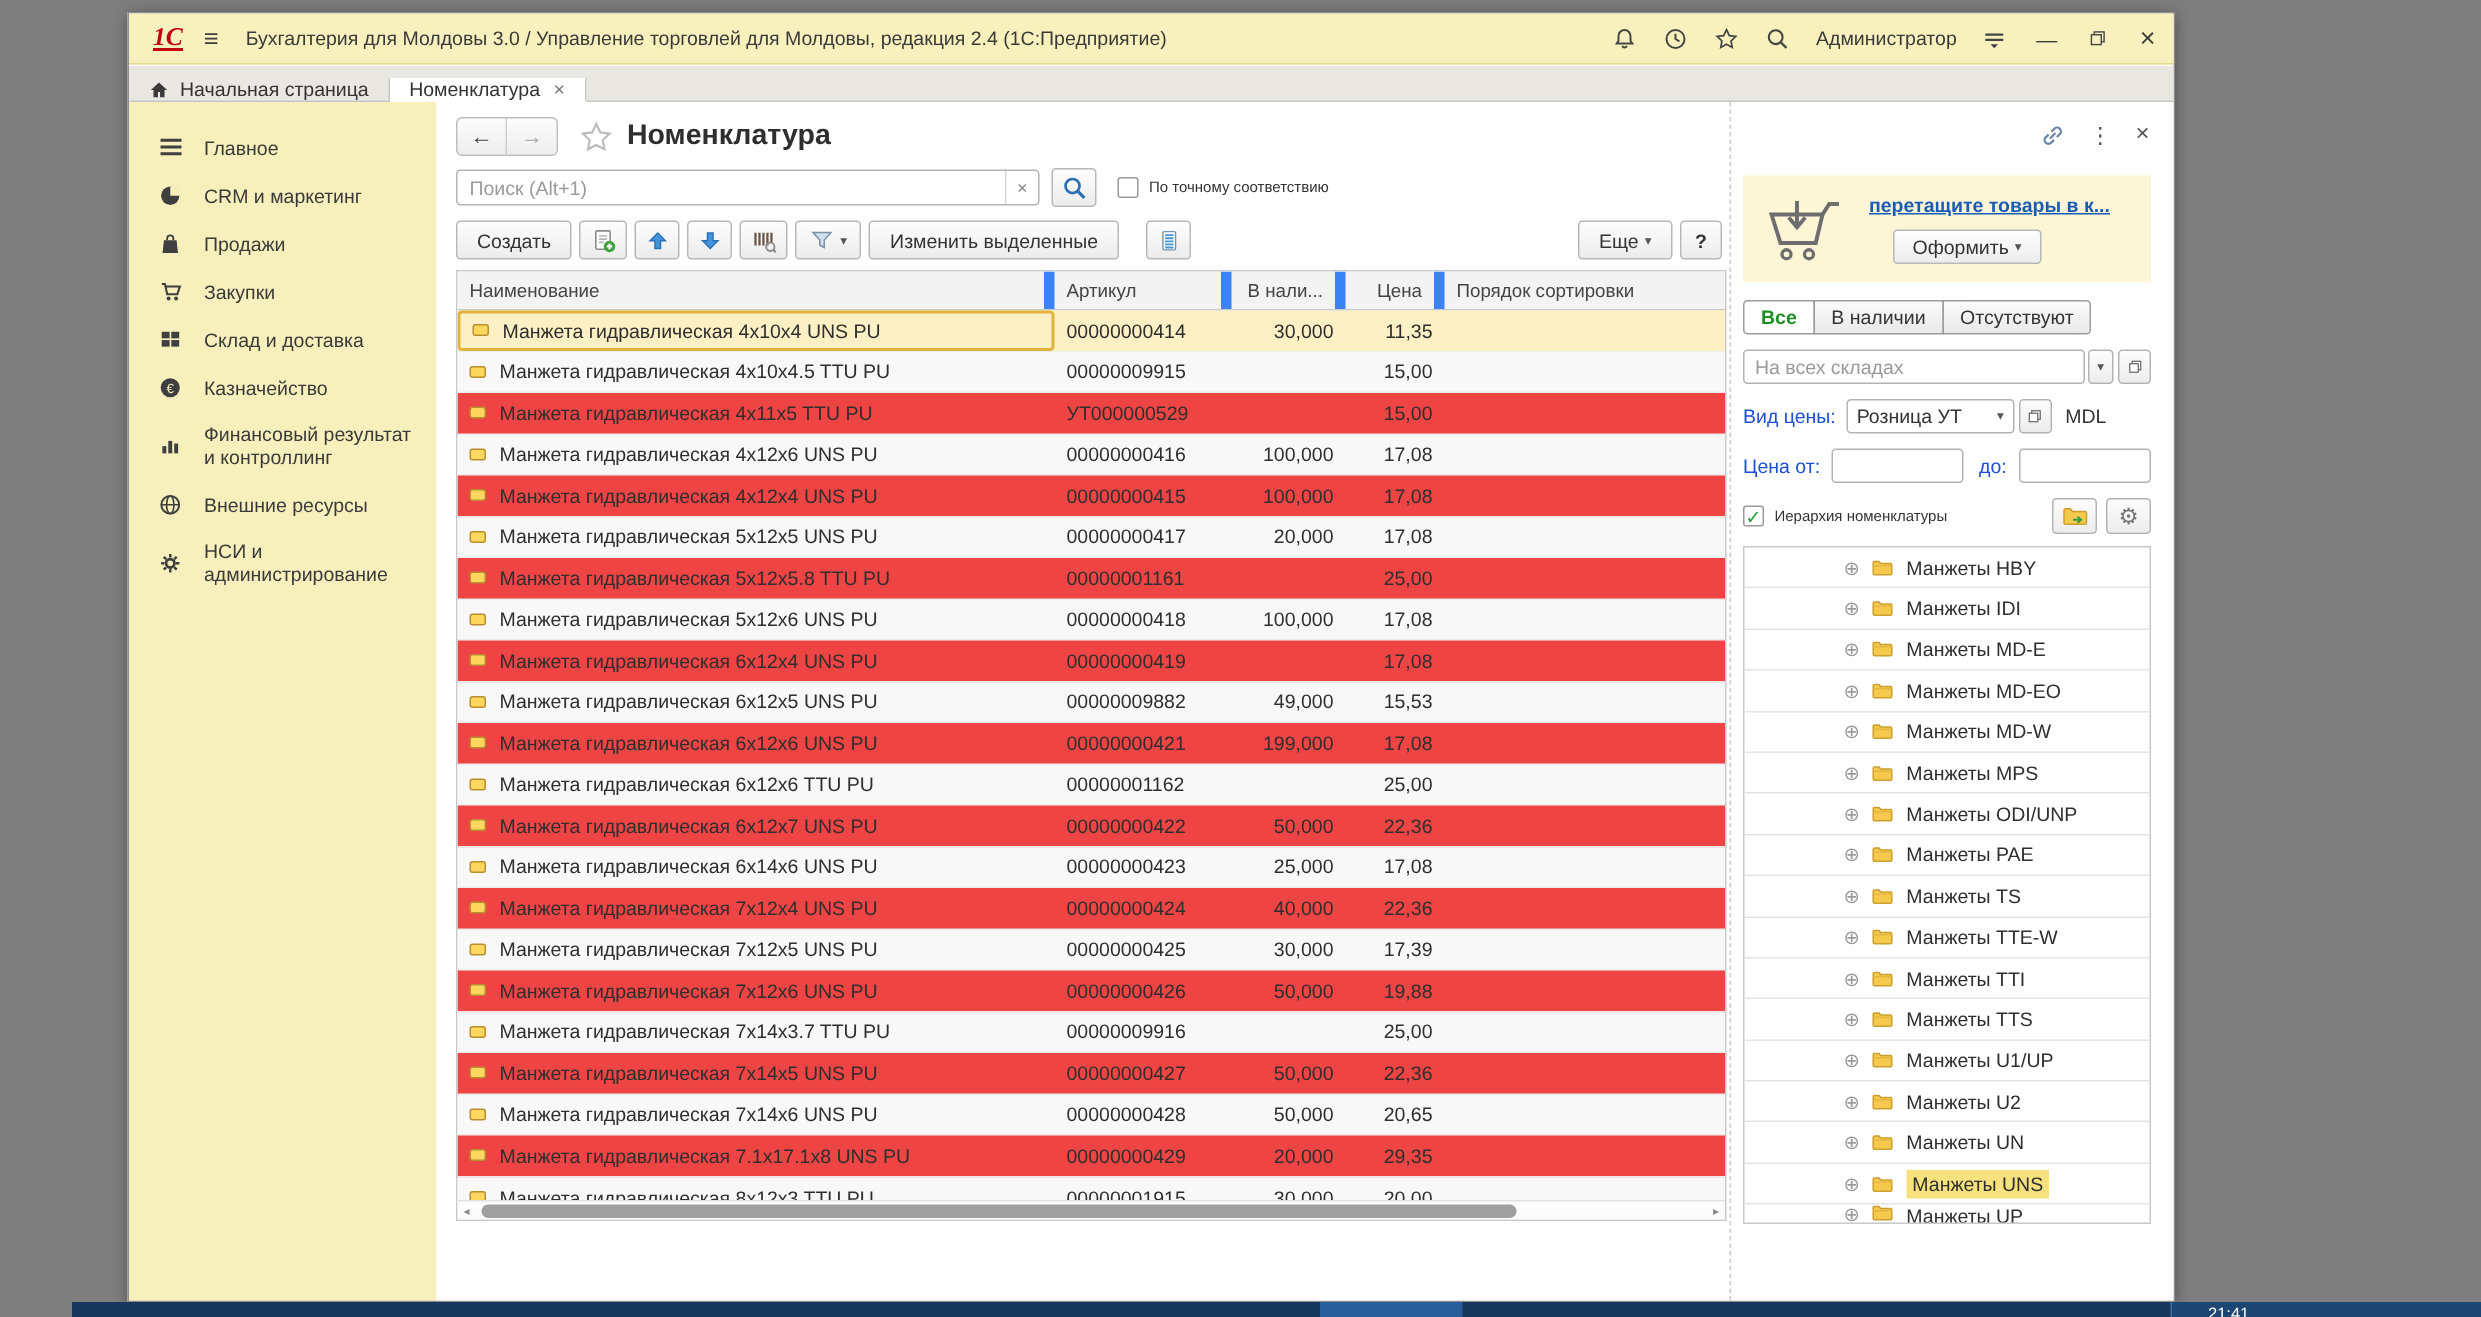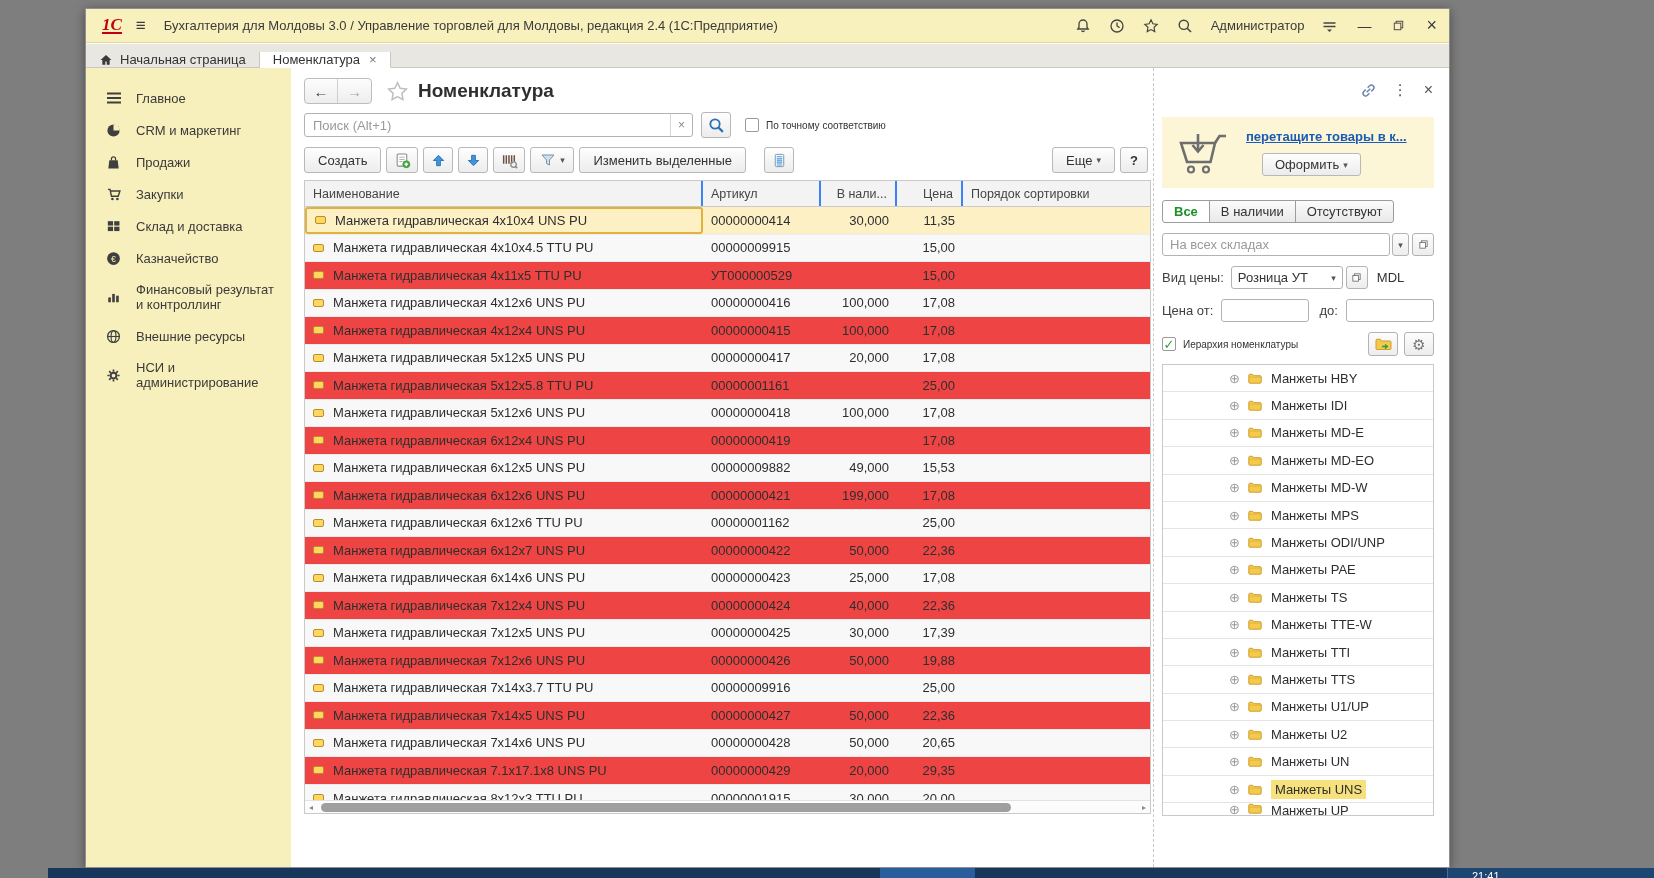--- a/index.html
+++ b/index.html
@@ -62,21 +62,21 @@
   .btn.txt { padding:0 13px; }
   .btn.ic { width:32px; }
   .btn.ic-n { width:30px; }
   .caret { font-size:9px; color:#555; margin-left:4px; }
   .cmd-spacer { flex:1; }
   .qm { width:28px; font-weight:bold; }
 
   
   .tbl { position:absolute; left:13px; top:112px; width:847px; height:634px; border:1px solid #c9c9c9; overflow:hidden; background:#fff; }
   .thead { display:flex; height:26px; background:#f3f3f3; border-bottom:1px solid #c9c9c9; }
-  .th { font-size:12.5px; color:#444; display:flex; align-items:center; padding:0 8px; border-right:2px solid #3b82f6; }
+  .th { font-size:12.5px; color:#444; display:flex; align-items:center; padding:0 8px; border-right:7px solid #3b82f6; }
   .c-name { width:398px; }
   .c-sku { width:118px; }
   .c-qty { width:76px; justify-content:flex-end; text-align:right; }
   .c-price { width:66px; justify-content:flex-end; text-align:right; }
   .c-order { flex:1; border-right:none; }
   .trow { display:flex; height:27.5px; border-bottom:1px solid #ececec; background:#ef4444; cursor:pointer; }
   .trow:nth-child(even) { background:#f8f8f8; }
   .td { font-size:13px; color:#2e2e2e; display:flex; align-items:center; padding:0 8px; overflow:hidden; white-space:nowrap; }
   .td.c-qty,.td.c-price { justify-content:flex-end; }
   .trow.sel { background:#fdf0c5; }
@@ -104,21 +104,21 @@
   .seg-btn:first-child { margin-left:0; border-radius:3px 0 0 3px; }
   .seg-btn:last-child { border-radius:0 3px 3px 0; }
   .seg-btn.active { background:#fff; color:#1d8f27; font-weight:bold; }
   .rp-row { margin-top:10px; display:flex; align-items:center; }
   .rp-input { height:23px; border:1px solid #b3b3b3; border-radius:3px; background:#fff; font-size:13px; padding:0 7px; color:#333; outline:none; font-family:inherit; }
   .rp-input::placeholder { color:#9a9a9a; }
   .wh-input { flex:1; }
   .mini-btn { height:23px; border:1px solid #b3b3b3; border-radius:3px; background:linear-gradient(#fdfdfd,#ededed); display:flex; align-items:center; justify-content:center; cursor:pointer; }
   .dd-btn { width:17px; margin-left:2px; font-size:9px; color:#555; }
   .ch-btn { width:22px; margin-left:3px; }
-  .rp-label { font-size:13px; color:#404040; white-space:nowrap; }
+  .rp-label { font-size:13px; color:#1d4ed8; white-space:nowrap; }
   .combo { width:112px; height:23px; border:1px solid #b3b3b3; border-radius:3px; background:#fff; display:flex; align-items:center; padding:0 6px; margin-left:7px; cursor:pointer; }
   .combo .val { flex:1; font-size:13px; color:#333; }
   .combo .caret { margin:0; }
   .mdl { font-size:13px; color:#333; margin-left:9px; }
   .pr-input { width:88px; margin-left:8px; }
   .hier-sp { flex:1; }
   .tool-btn { width:30px; height:24px; margin-left:6px; }
   .gear-g { font-size:15px; color:#777; line-height:1; }
   .tree { margin-top:8px; height:452px; border:1px solid #c9c9c9; background:#fff; overflow:hidden; }
   .tree-row { display:flex; align-items:center; height:27.4px; border-bottom:1px solid #e4e4e4; padding-left:66px; cursor:pointer; }

